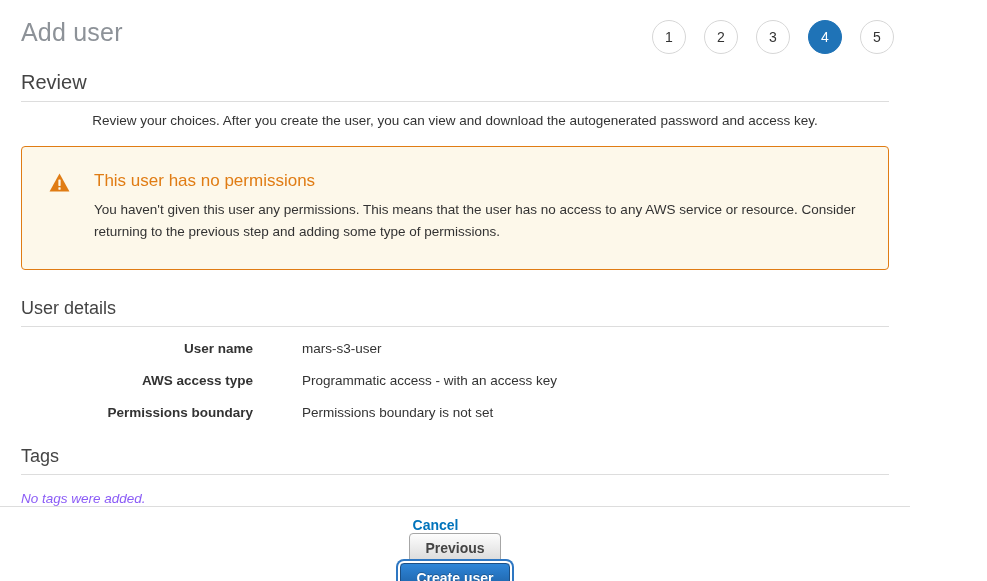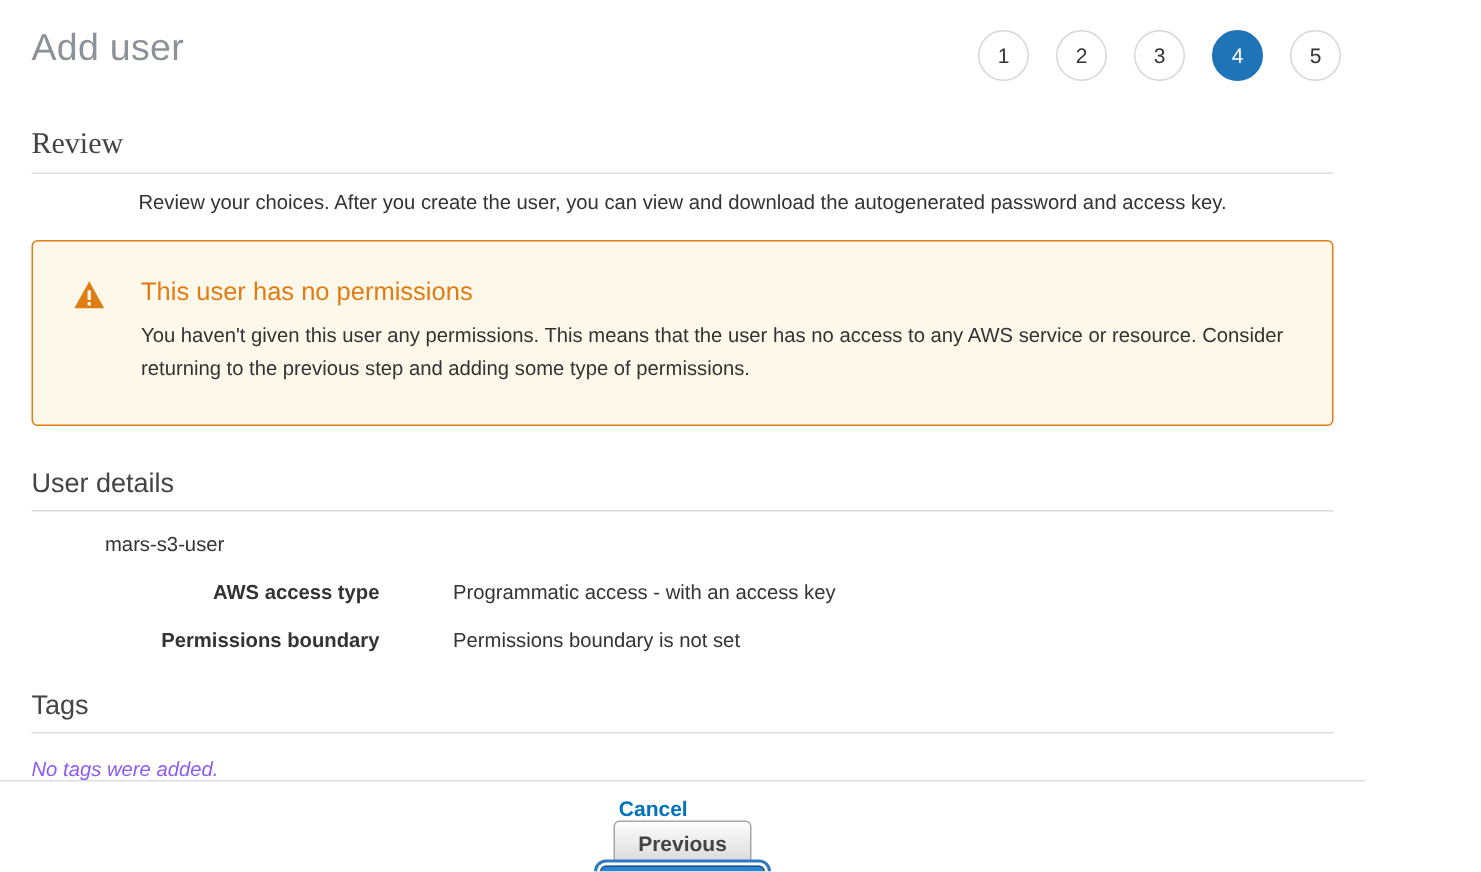--- a/index.html
+++ b/index.html
@@ -55,22 +55,21 @@
     color: #fff;
   }
 
   
   .content { padding: 0 21px; flex: 1; }
 
   .section-heading-lg {
     font-size: 20px;
     font-weight: 400;
     color: var(--heading-gray, #444);
-    margin-top: 31px;
-    font-family: Liberation Serif, serif;
+    margin-top: 17px;
   }
   .section-heading {
     font-size: 18px;
     font-weight: 400;
     color: var(--heading-gray, #444);
   }
   .rule {
     border: none;
     border-top: 1px solid var(--divider, #ddd);
     margin-top: 7px;
@@ -210,20 +209,21 @@
         <div class="warning-title">This user has no permissions</div>
         <div class="warning-body">You haven't given this user any permissions. This means that the user has no access to any AWS service or resource. Consider returning to the previous step and adding some type of permissions.</div>
       </div>
     </div>
 
     <h3 class="section-heading user-details-heading">User details</h3>
     <hr class="rule">
 
     <div class="detail-rows">
       <div class="detail-row">
+        <div class="detail-label">User name</div>
         <div class="detail-value">mars-s3-user</div>
       </div>
       <div class="detail-row">
         <div class="detail-label">AWS access type</div>
         <div class="detail-value">Programmatic access - with an access key</div>
       </div>
       <div class="detail-row">
         <div class="detail-label">Permissions boundary</div>
         <div class="detail-value">Permissions boundary is not set</div>
       </div>

